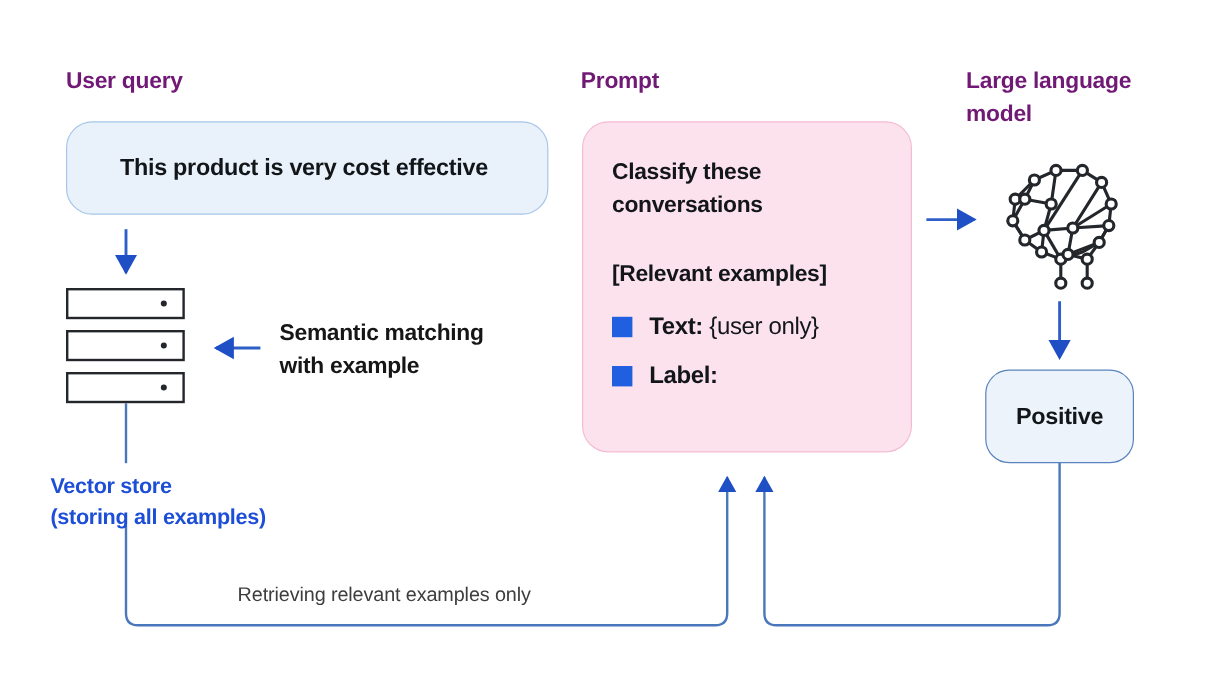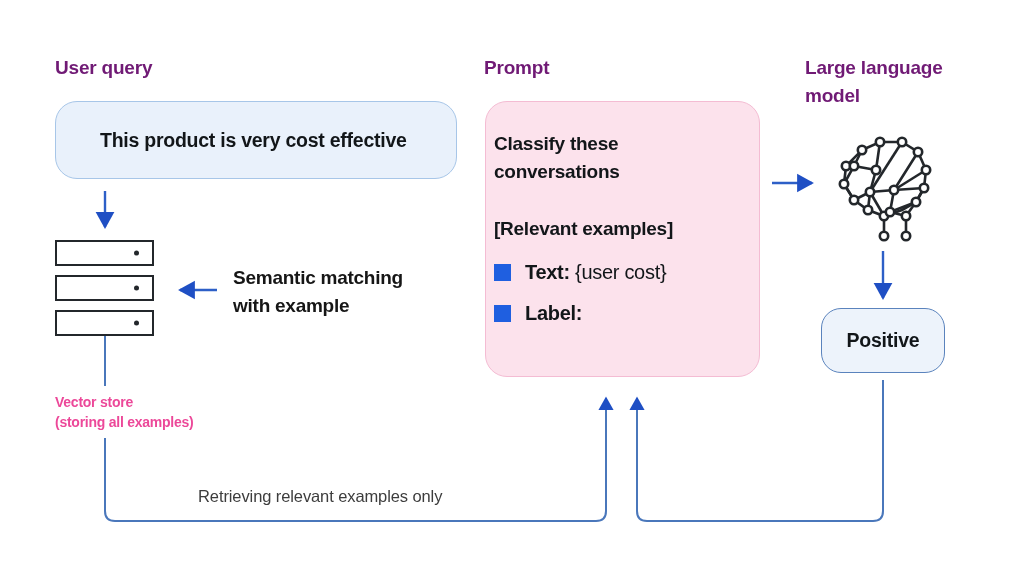--- a/index.html
+++ b/index.html
@@ -72,21 +72,21 @@
 
   
   #prompt-box {
     position: absolute;
     left: 485px; top: 101px;
     width: 275px; height: 276px;
     box-sizing: border-box;
     background: #fce2ec;
     border: 1.6px solid #f4bcd3;
     border-radius: 22px;
-    padding: 28px 20px 0 8px;
+    padding: 28px 20px 0 24px;
   }
   .p-line {
     font-size: 19px;
     font-weight: bold;
     color: #121619;
     line-height: 1.46;
     letter-spacing: -0.25px;
     white-space: pre-line;
   }
   #prompt-relevant { margin-top: 30px; }
@@ -107,21 +107,21 @@
     letter-spacing: -0.3px;
     white-space: nowrap;
   }
   .p-bullet-text b { font-weight: bold; }
   .p-bullet-text .reg { font-weight: normal; }
 
   
   #positive-box {
     position: absolute;
     left: 821px; top: 308px;
-    width: 124px; height: 65px;
+    width: 124px; height: 78px;
     box-sizing: border-box;
     background: #edf3fb;
     border: 1.6px solid #5a83bd;
     border-radius: 20px;
     display: flex;
     align-items: center;
     justify-content: center;
   }
   #positive-text {
     font-size: 19.5px;
@@ -136,24 +136,24 @@
     left: 233px; top: 264px;
     font-size: 19px;
     font-weight: bold;
     color: #161616;
     line-height: 1.45;
     letter-spacing: -0.25px;
     white-space: pre-line;
   }
   #label-vector-store {
     position: absolute;
-    left: 55px; top: 392px;
-    font-size: 14px;
-    font-weight: bold;
-    color: #ec4899;
+    left: 42px; top: 392px;
+    font-size: 18px;
+    font-weight: bold;
+    color: #1d4ed8;
     line-height: 1.45;
     letter-spacing: -0.25px;
     white-space: pre-line;
   }
   #label-retrieving {
     position: absolute;
     left: 198px; top: 487px;
     font-size: 16.5px;
     font-weight: normal;
     color: #3d3d3d;
@@ -226,21 +226,21 @@
   </div>
 
   <div id="prompt-box">
     <div class="p-line">Classify these
 conversations</div>
     <div class="p-line" id="prompt-relevant">[Relevant examples]</div>
 
     <div class="p-bullet-row">
       <span class="p-square"></span>
       <span class="p-bullet-text">
-        <b>Text:</b><span class="reg"> {user cost}</span>
+        <b>Text:</b><span class="reg"> {user only}</span>
       </span>
     </div>
 
     <div class="p-bullet-row">
       <span class="p-square"></span>
       <span class="p-bullet-text">
         <b>Label:</b><span class="reg"></span>
       </span>
     </div>
   </div>

